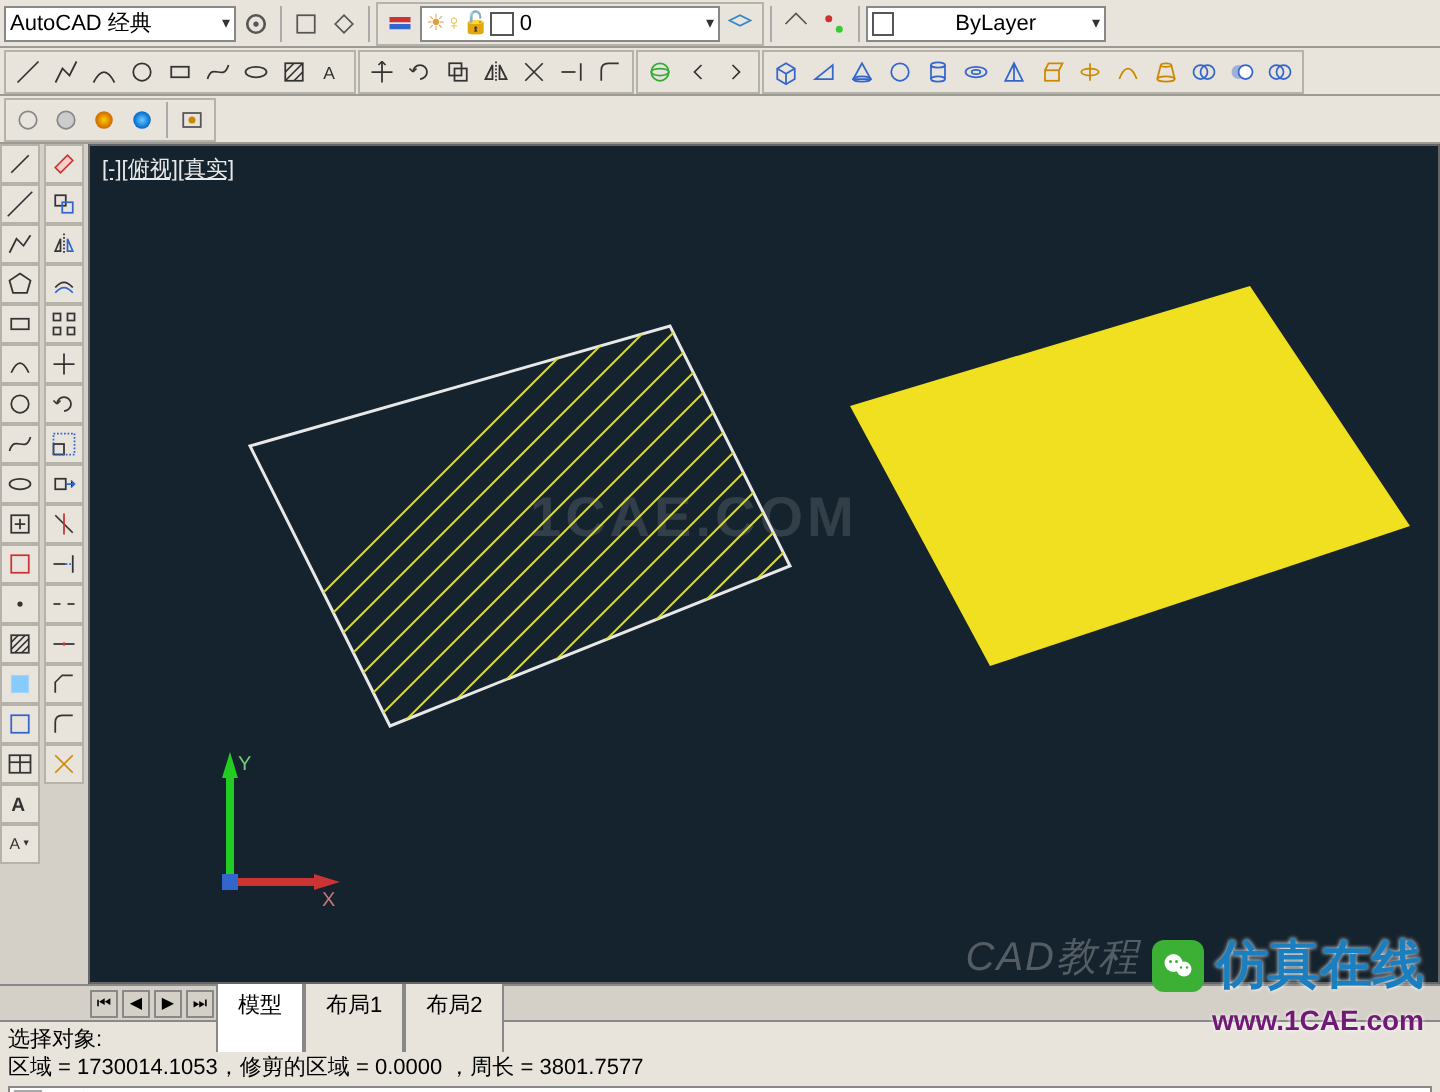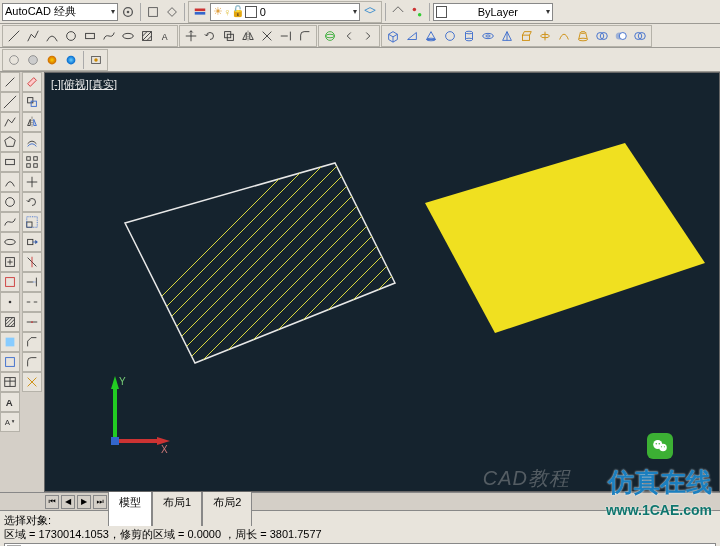--- a/index.html
+++ b/index.html
@@ -35,23 +35,23 @@
 
 .tabs-row { display: flex; align-items: center; height: 18px; background: #d4cfc7; border-top: 1px solid #888; font-size: 11px; }
 .tab-nav { width: 14px; height: 14px; border: 1px solid #888; margin: 0 1px; display: flex; align-items: center; justify-content: center; font-size: 8px; background: #d4cfc7; cursor: pointer; }
 .tab { padding: 16px 10px; border: 1px solid #888; border-bottom: none; background: #e8e4dc; cursor: pointer; }
 .tab.active { background: #fff; }
 
 .status-area { background: #e8e4dc; border-top: 1px solid #888; font-size: 11px; padding: 2px 4px; line-height: 14px; height: 44px; }
 .cmd-row { display: flex; align-items: center; background: #fff; border: 1px solid #888; height: 18px; margin-top: 2px; padding: 0 2px; }
 .cmd-icon { width: 14px; height: 14px; margin-right: 4px; display:flex; align-items:center; justify-content:center; font-size:10px; color:#444; border:1px solid #aaa; }
 
-.brand-overlay { position: absolute; right: 8px; bottom: 46px; display: flex; align-items: center; gap: 6px; flex-direction: column; }
+.brand-overlay { position: absolute; right: 8px; bottom: 46px; display: flex; align-items: center; gap: 6px; }
 .brand-cn { color: #1b7fbf; font-size: 26px; font-weight: bold; text-shadow: 0 0 2px #fff; }
-.brand-url { position: absolute; right: 8px; bottom: 28px; color: #0f766e; font-size: 14px; font-weight: bold; text-shadow: 0 0 2px #fff; }
+.brand-url { position: absolute; right: 8px; bottom: 28px; color: #701a75; font-size: 14px; font-weight: bold; text-shadow: 0 0 2px #fff; }
 .wechat-bubble { width: 26px; height: 26px; background: #3cb034; border-radius: 6px; display:flex; align-items:center; justify-content:center; }
 .wechat-bubble svg { width:18px; height:18px; }
 .cad-text { position: absolute; right: 150px; bottom: 54px; color: rgba(180,180,180,0.4); font-size: 20px; font-style: italic; letter-spacing: 1px; }
 
 .color-sq { width:12px; height:12px; border:1px solid #555; display:inline-block; margin-right:3px; vertical-align:middle; }
 .layer-bulb { color:#e0c040; }
 .layer-sun { color:#e0a040; }
 .layer-lock { color:#888; }
 </style>
 </head>
@@ -559,20 +559,21 @@
       <div class="vb">
           <svg viewBox="0 0 16 16">
             <path d="M8 8 L3 3 M8 8 L13 3 M8 8 L3 13 M8 8 L13 13" stroke="#c80"></path>
           </svg>
         </div>
     </div>
   </div>
 
   <div class="viewport">
     <div class="vp-label">[-][俯视][真实]</div>
+    <div class="watermark-cae">1CAE.COM</div>
 
     <svg class="hatched-quad" width="300" height="220">
       <defs>
         <clipPath id="quadclip">
             <polygon points="20,70 230,10 290,130 90,210"></polygon>
           </clipPath>
       </defs>
       <polygon points="20,70 230,10 290,130 90,210" fill="none" stroke="#e8e8e8" stroke-width="1.5"></polygon>
       <g clip-path="url(#quadclip)" stroke="#d8d840" stroke-width="1">
         <line x1="-40" y1="240" x2="200" y2="0"></line>

